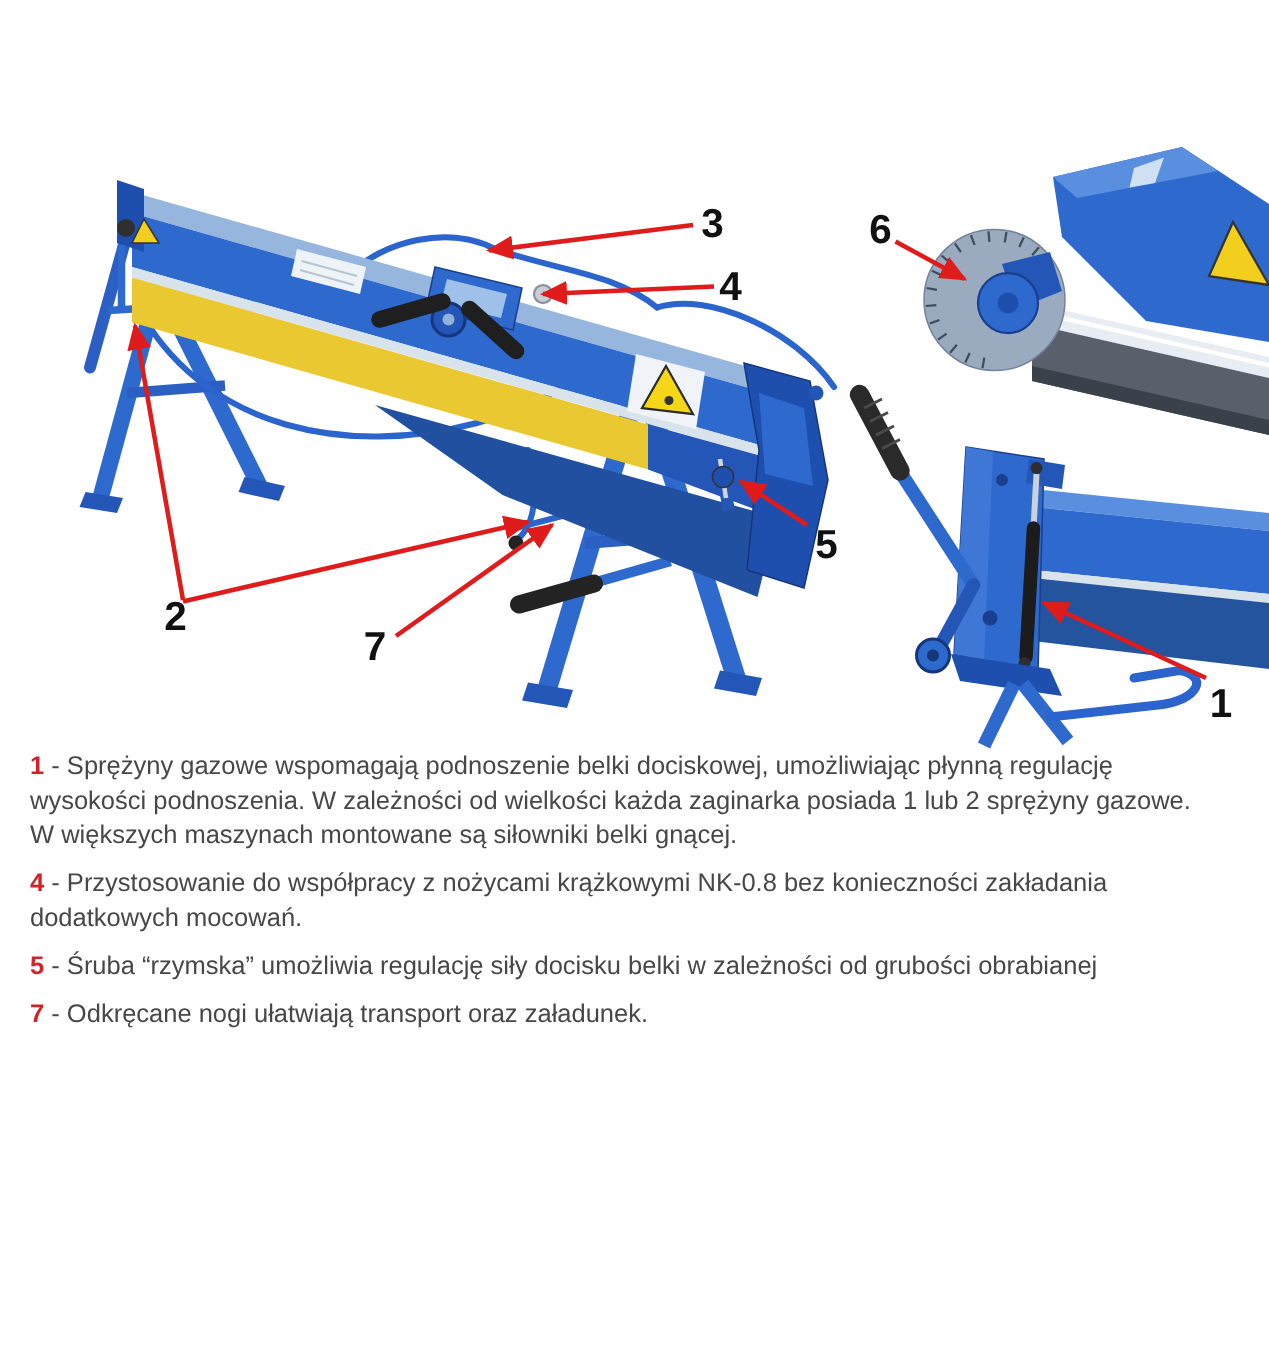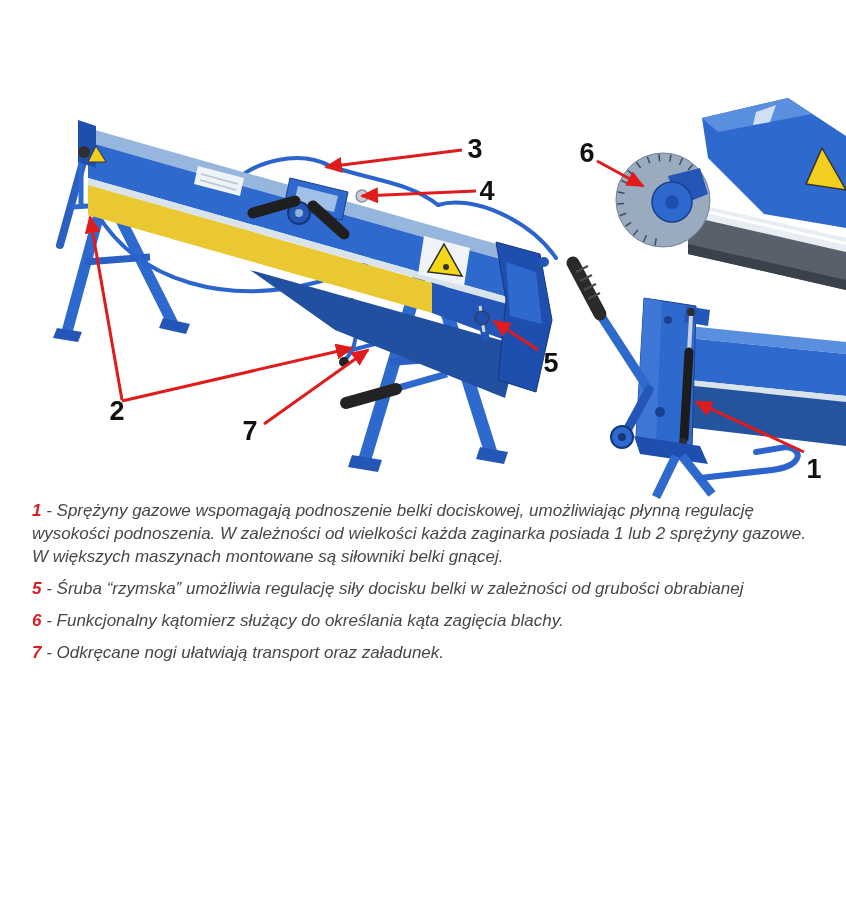--- a/index.html
+++ b/index.html
@@ -1,21 +1,21 @@
 <!DOCTYPE html>
 <html><head>
 <meta charset="utf-8">
 <style>
   html,body{margin:0;padding:0;background:#ffffff;}
   .page{position:relative;width:846px;height:900px;background:#ffffff;overflow:hidden;
         font-family:"Liberation Sans", sans-serif;}
   .figure-svg{position:absolute;left:0;top:0;}
   .legend{position:absolute;left:20px;top:499px;width:788px;
           font-size:17px;line-height:23px;color:#474747;}
-  .legend p{margin:0 0 9px 12px;font-style:italic;}
+  .legend p{margin:0 0 9px 0;}
   .legend .num{color:#d42127;font-weight:bold;}
   .callout-num{font-family:"Liberation Sans", sans-serif;font-size:27px;font-weight:bold;fill:#111111;}
 </style>
 </head>
 <body>
 
 <div class="page">
 
   <svg class="figure-svg" width="846" height="505" viewBox="0 0 846 505">
     <defs>
@@ -188,18 +188,18 @@
     <text class="callout-num" x="487" y="200" text-anchor="middle">4</text>
     <text class="callout-num" x="117" y="420" text-anchor="middle">2</text>
     <text class="callout-num" x="250" y="440" text-anchor="middle">7</text>
     <text class="callout-num" x="551" y="372" text-anchor="middle">5</text>
     <text class="callout-num" x="587" y="162" text-anchor="middle">6</text>
     <text class="callout-num" x="814" y="478" text-anchor="middle">1</text>
   </svg>
 
   <div class="legend">
     <p><span class="num">1</span><span> - </span><span>Sprężyny gazowe wspomagają podnoszenie belki dociskowej, umożliwiając płynną regulację wysokości podnoszenia. W zależności od wielkości każda zaginarka posiada 1 lub 2 sprężyny gazowe. W większych maszynach montowane są siłowniki belki gnącej.</span></p>
+    <p><span class="num">4</span><span> - </span><span>Przystosowanie do współpracy z nożycami krążkowymi NK-0.8 bez konieczności zakładania dodatkowych mocowań.</span></p>
     <p><span class="num">5</span><span> - </span><span>Śruba “rzymska” umożliwia regulację siły docisku belki w zależności od grubości obrabianej</span></p>
-    <p><span class="num">6</span><span> - </span><span>Funkcjonalny kątomierz służący do określania kąta zagięcia blachy.</span></p>
     <p><span class="num">7</span><span> - </span><span>Odkręcane nogi ułatwiają transport oraz załadunek.</span></p>
   </div>
 
 </div>
 
 </body></html>

